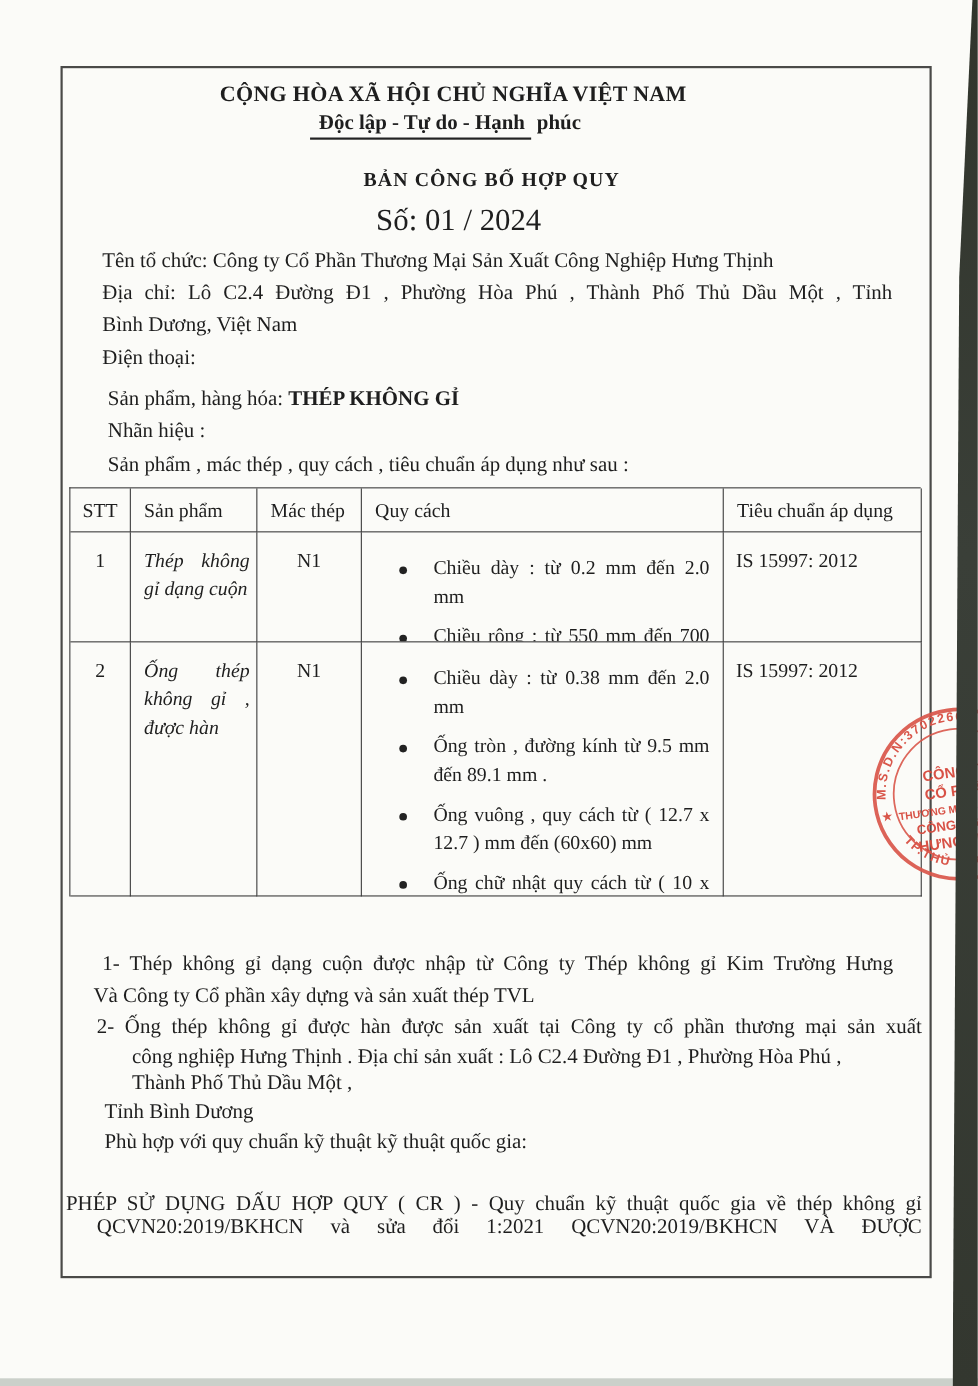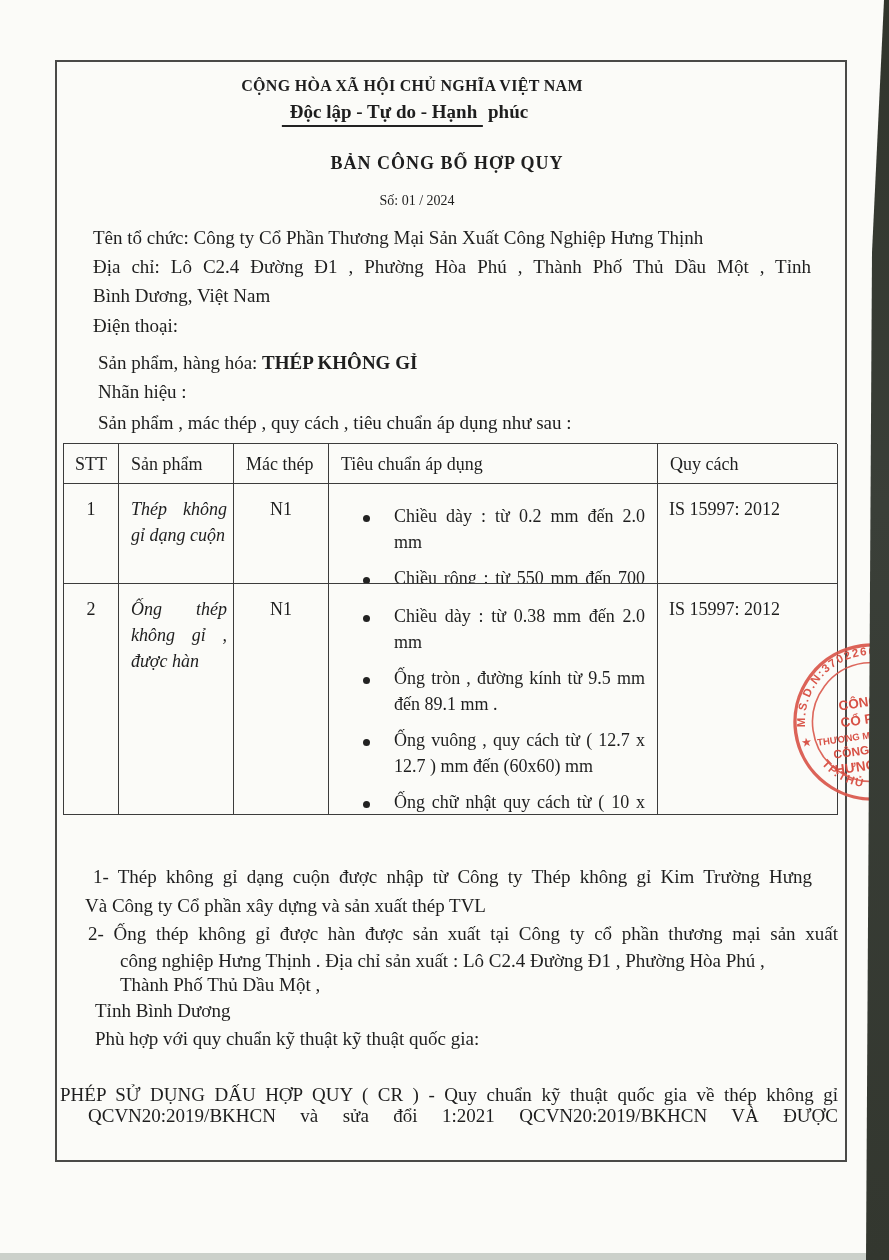--- a/index.html
+++ b/index.html
@@ -4,25 +4,25 @@
 <style>
   html,body{margin:0;padding:0;}
   body{width:889px;height:1260px;position:relative;overflow:hidden;
        background:#fbfbf8;font-family:"Liberation Serif",serif;color:#1e1e1e;}
   .page-frame{position:absolute;left:55px;top:60px;width:788px;height:1098px;
        border:2px solid #4a4a48;background:transparent;}
   .line{position:absolute;white-space:nowrap;font-size:19px;line-height:26px;}
   .just{white-space:normal;text-align:justify;text-align-last:justify;line-height:26px;}
   .ctr{transform:translateX(-50%);}
   .b{font-weight:bold;}
-  .national{font-size:16px;font-weight:bold;letter-spacing:.3px;}
+  .national{font-size:20px;font-weight:bold;letter-spacing:.3px;}
   .motto{font-size:19px;font-weight:bold;}
   .motto .und{border-bottom:2px solid #222;padding:0 6px 3px 8px;}
   .doc-title{font-size:18px;font-weight:bold;letter-spacing:1px;}
-  .doc-num{font-size:14px;}
+  .doc-num{font-size:28px;}
   
   .ctable{position:absolute;left:63px;top:443px;width:774px;display:grid;
       grid-template-columns:55px 115px 95px 329px 180px;
       grid-template-rows:40px 100px 231px;
       border-top:1.6px solid #3c3c3c;border-left:1.6px solid #3c3c3c;
       font-size:18px;box-sizing:border-box;}
   .cell{border-right:1.6px solid #3c3c3c;border-bottom:1.6px solid #3c3c3c;
       box-sizing:border-box;line-height:26px;overflow:hidden;}
   .hdr{display:flex;align-items:center;padding-left:12px;}
   .hdr.cc{justify-content:center;padding-left:0;}
@@ -58,22 +58,22 @@
 <div class="line" style="left:93px;top:283px;">Bình Dương, Việt Nam</div>
 <div class="line" style="left:93px;top:313px;">Điện thoại:</div>
 <div class="line" style="left:98px;top:350px;"><span>Sản phẩm, hàng hóa: </span><span class="b">THÉP KHÔNG GỈ</span></div>
 <div class="line" style="left:98px;top:379px;">Nhãn hiệu :</div>
 <div class="line" style="left:98px;top:410px;">Sản phẩm , mác thép , quy cách , tiêu chuẩn áp dụng như sau :</div>
 
 <div class="ctable">
   <div class="cell hdr cc">STT</div>
   <div class="cell hdr">Sản phẩm</div>
   <div class="cell hdr">Mác thép</div>
+  <div class="cell hdr">Quy cách</div>
   <div class="cell hdr">Tiêu chuẩn áp dụng</div>
-  <div class="cell hdr">Quy cách</div>
 
   <div class="cell cc-top">1</div>
   <div class="cell tx">Thép không gỉ dạng cuộn</div>
   <div class="cell cc-top">N1</div>
   <div class="cell qcell">
     <div class="qc first">
         <span class="dot"></span>
         <span class="qtext">Chiều dày : từ 0.2 mm đến 2.0 mm</span>
       </div>
     <div class="qc">

